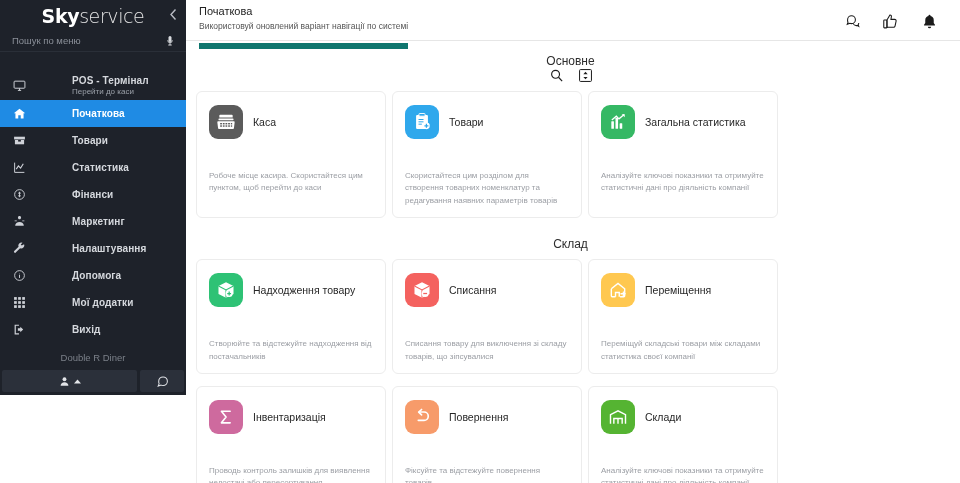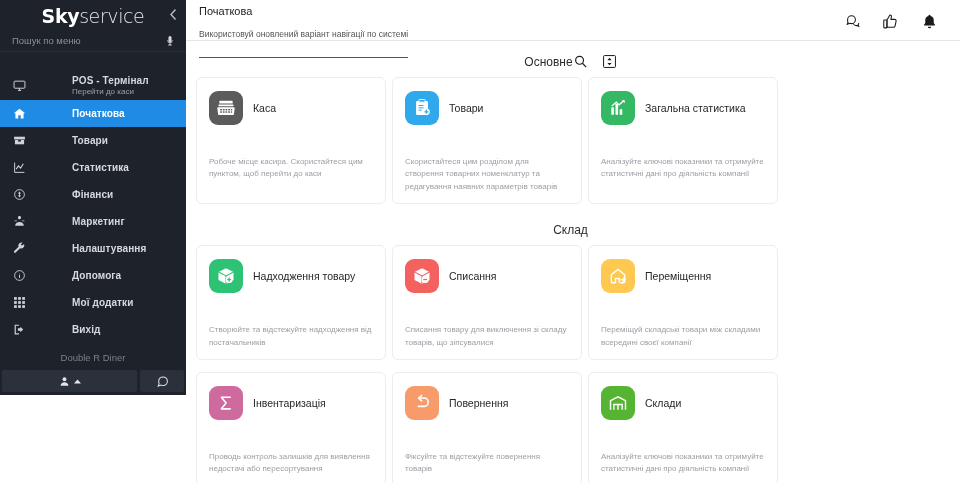--- a/index.html
+++ b/index.html
@@ -94,36 +94,37 @@
   }
   .topbar {
     height: 41px; border-bottom: 1px solid #e6e6e6;
     display: flex; align-items: flex-start; justify-content: space-between;
     padding: 5px 22px 0 13px;
     flex: 0 0 41px;
   }
   .topbar-left { display: flex; flex-direction: column; }
   .page-title { font-size: 11px; color: #222; font-weight: 400; }
   .page-sub {
-    font-size: 8.5px; color: #555; margin-top: 12px;
-    border-bottom: 1px solid #0f766e; align-self: flex-start;
-    padding-bottom: 18px; cursor: pointer;
+    font-size: 8.5px; color: #555; margin-top: 4px;
+    border-bottom: 6px solid #0f766e; align-self: flex-start;
+    padding-bottom: 12px; cursor: pointer;
   }
   .topbar-icons { display: flex; align-items: center; gap: 22px; padding-top: 8px; }
   .topbar-icons .tb-ic { width: 17px; height: 17px; color: #1b1b1b; cursor: pointer; display:flex; }
 
   .content {
     flex: 1; overflow: hidden; position: relative;
     padding: 0 0 0 0;
   }
   .scroll-area { height: 442px; padding: 0 14px 0 8px; overflow: hidden; }
 
   .section-head {
     display: flex; align-items: center; justify-content: center;
     padding: 13px 10px 8px 11px;
+    flex-direction: column;
   }
   .section-title { font-size: 12px; color: #2d2d2d; }
   .section-actions { display: flex; align-items: center; gap: 14px; }
   .section-actions .sa-ic { width: 15px; height: 15px; color: #1b1b1b; cursor: pointer; display:flex;}
 
   .grid { display: flex; flex-wrap: wrap; padding: 0 2px; }
   .card {
     width: 190px; min-height: 104px;
     border: 1px solid #ececec; border-radius: 6px;
     background: #fff;
@@ -486,21 +487,21 @@
               <span class="card-ic" style="background:#ffc850">
                 <svg width="20" height="20" viewBox="0 0 24 24" fill="none" stroke="#fff" stroke-width="1.7">
                   <path d="M4 10.5 12 4l8 6.5V19a1 1 0 0 1-1 1h-4.5"></path>
                   <path d="M4 10.5V19a1 1 0 0 0 1 1h4"></path>
                   <path d="M9 20v-5h4.5v5"></path>
                   <path d="M15 16.5h5M17.8 14 20.4 16.5 17.8 19" stroke-width="1.6"></path>
                 </svg>
               </span>
               <span class="card-title">Переміщення</span>
             </div>
-            <div class="card-desc">Переміщуй складські товари між складами всередині своєї компанії</div>
+            <div class="card-desc">Переміщуй складські товари між складами статистика своєї компанії</div>
           </div>
 
           <div class="card">
             <div class="card-head">
               <span class="card-ic" style="background:#ce6a9e">
                 <svg width="20" height="20" viewBox="0 0 24 24" fill="none" stroke="#fff" stroke-width="1.9" stroke-linejoin="round" stroke-linecap="round">
                   <path d="M17 5H6.5l5.6 7-5.6 7H17"></path>
                 </svg>
               </span>
               <span class="card-title">Інвентаризація</span>

